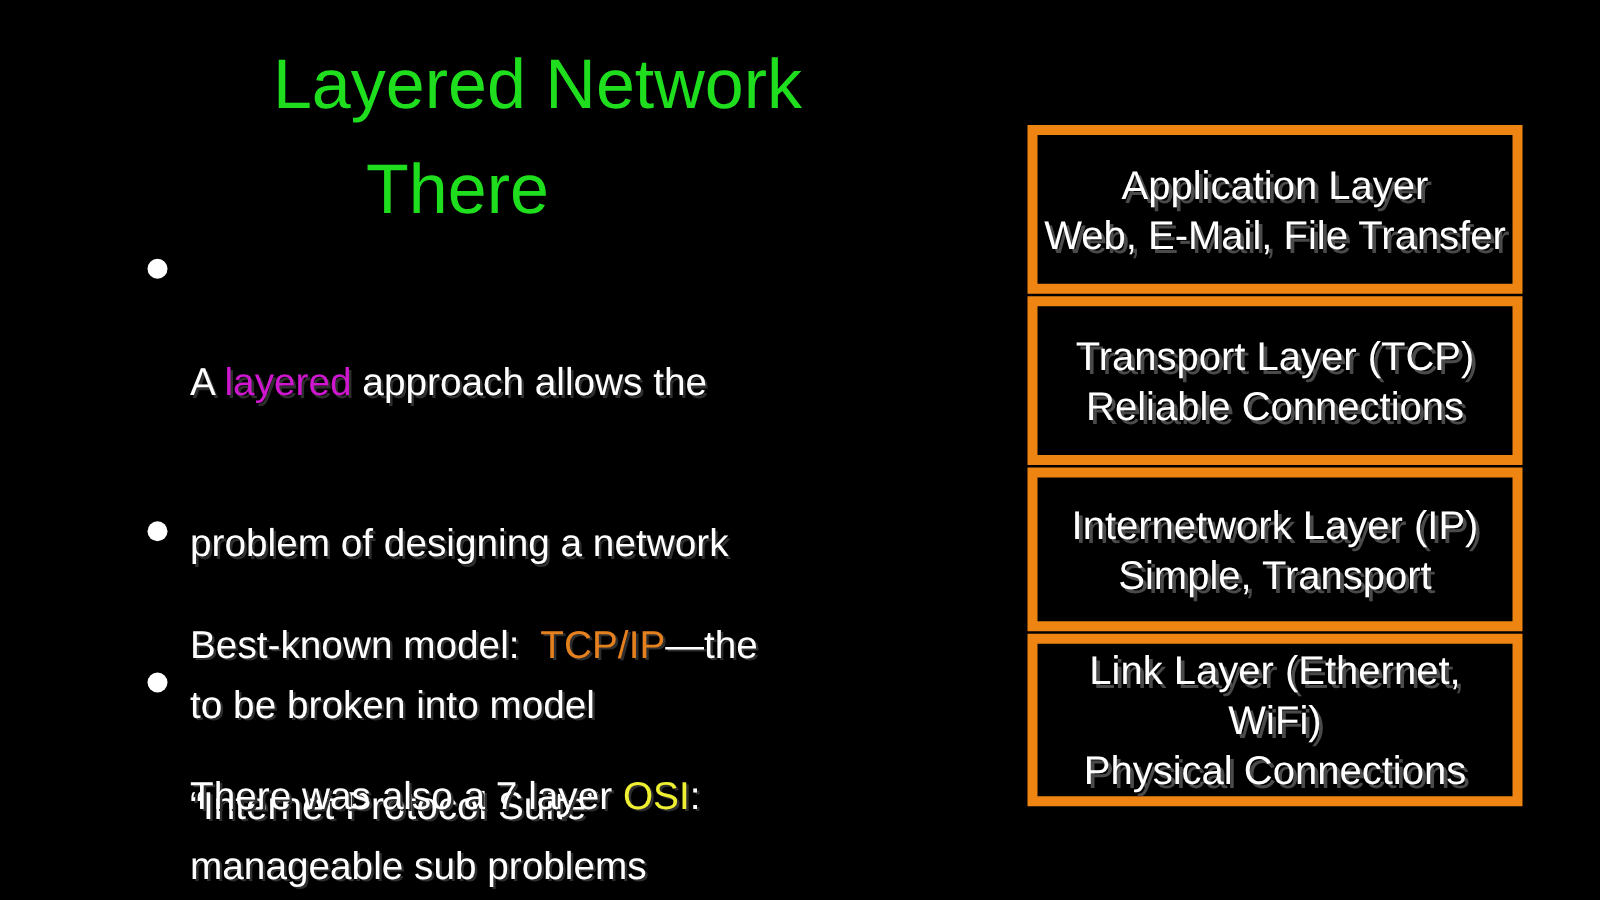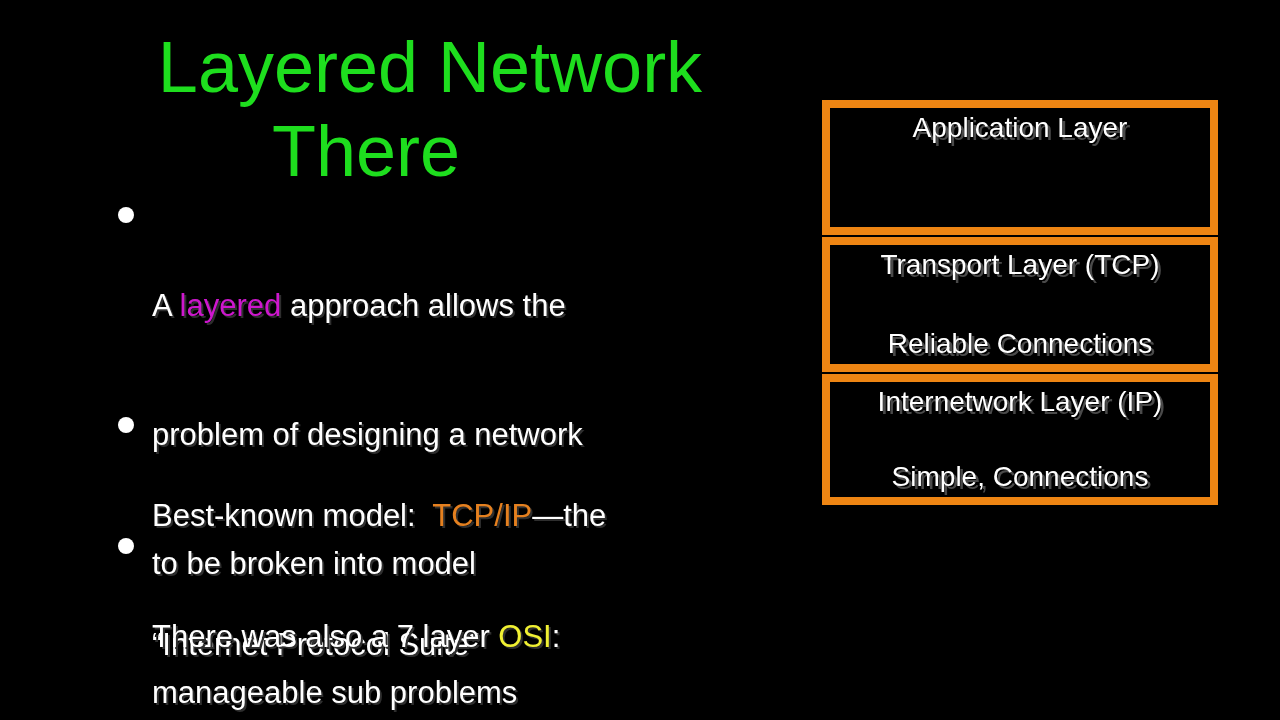--- a/index.html
+++ b/index.html
@@ -15,44 +15,44 @@
   }
   html,body{margin:0;padding:0;background:#000;}
   .slide{
     position:relative;width:1280px;height:720px;overflow:hidden;
     background:var(--background);
     font-family:"Liberation Sans", sans-serif;
   }
   .title{
     position:absolute;top:25px;left:120px;width:620px;
     text-align:center;color:var(--title-green);
-    font-size:72px;line-height:84px;font-weight:400;white-space:nowrap;
+    font-size:56px;line-height:84px;font-weight:400;white-space:nowrap;
   }
   .title-line.second{transform:translateX(-64px);}
   .bullet{
     position:absolute;left:110px;width:640px;display:flex;align-items:flex-start;
   }
   .bullet .dot{
     flex:none;width:16px;height:16px;border-radius:50%;
     background:var(--text-white);margin:9px 18px 0 8px;
   }
   .btext{
     color:var(--text-white);font-size:31px;line-height:43px;
     white-space:pre;text-shadow:2px 2px 0 #2e2e2e;
   }
   .seg-magenta{color:var(--accent-magenta);}
   .seg-orange{color:var(--accent-orange);}
   .seg-yellow{color:var(--accent-yellow);}
   .layer-box{
     position:absolute;left:822px;width:396px;box-sizing:border-box;
     background:var(--box-fill-black);
     border:8px solid var(--box-border-orange);
-    display:flex;flex-direction:column;justify-content:space-between;align-items:center;
+    display:flex;flex-direction:column;justify-content:center;align-items:center;
     text-align:center;color:var(--text-white);
-    font-size:28px;line-height:40px;
+    font-size:32px;line-height:40px;
     text-shadow:3px 3px 0 var(--text-shadow-gray);
     white-space:nowrap;
   }
   .box-app{top:100px;height:135px;}
   .box-transport{top:237px;height:135px;}
   .box-internet{top:374px;height:131px;}
   .box-link{top:507px;height:138px;}
   .b1{top:198px;}
   .b2{top:408px;}
   .b3{top:529px;}
@@ -89,26 +89,32 @@
     <span class="dot"></span>
     <div class="btext">
       <div><span>There was also a 7 layer </span><span class="seg-yellow">OSI</span><span>:</span></div>
       
       
     </div>
   </div>
 
   <div class="layer-box box-app">
     <div>Application Layer</div>
+    <div>Web, E-Mail, File Transfer</div>
   </div>
 
   <div class="layer-box box-transport">
     <div>Transport Layer (TCP)</div>
     <div>Reliable Connections</div>
   </div>
 
   <div class="layer-box box-internet">
     <div>Internetwork Layer (IP)</div>
-    <div>Simple, Connections</div>
+    <div>Simple, Transport</div>
   </div>
 
+  <div class="layer-box box-link">
+    <div>Link Layer (Ethernet,</div>
+    <div>WiFi)</div>
+    <div>Physical Connections</div>
+  </div>
 
 </div>
 
 </body></html>

